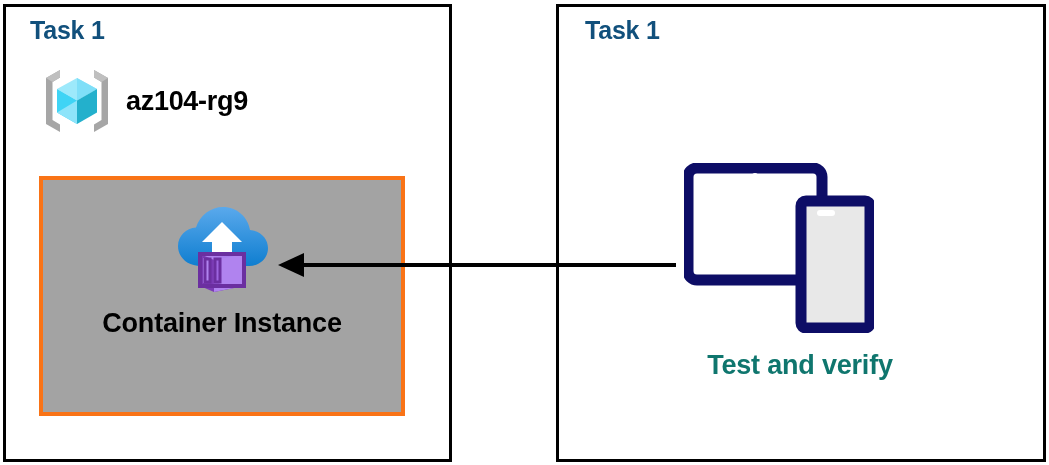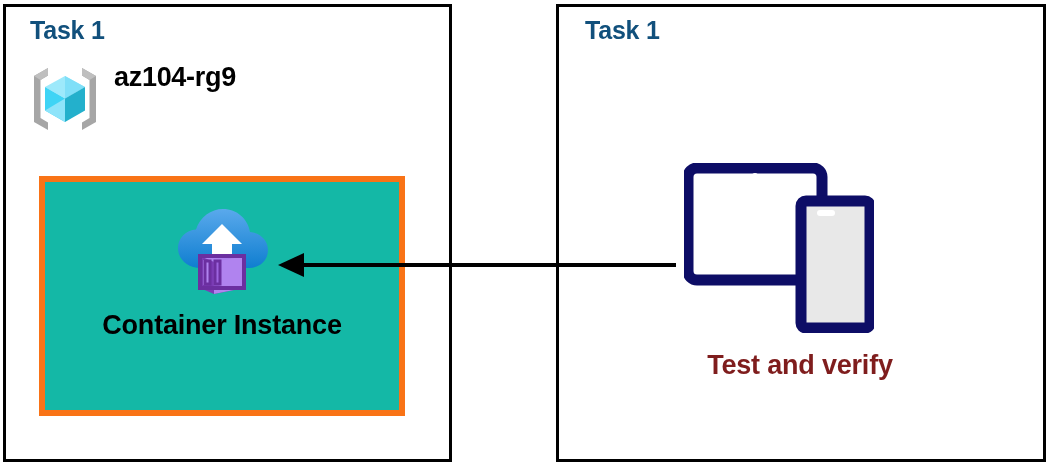--- a/index.html
+++ b/index.html
@@ -39,25 +39,26 @@
     color: #11507c;
     letter-spacing: -0.2px;
     white-space: nowrap;
   }
   #title-task1 { left: 30px;  top: 16px; }
   #title-task2 { left: 585px; top: 16px; }
 
   
   #rg-row {
     position: absolute;
-    left: 28px;
+    left: 40px;
     top: 62px;
     width: 300px;
     height: 78px;
     display: flex;
+    align-items: center;
   }
   #rg-icon {
     width: 74px;
     height: 74px;
     flex: 0 0 74px;
     display: block;
   }
   #rg-label {
     margin-left: 12px;
     font-size: 27px;
@@ -67,22 +68,22 @@
     letter-spacing: -0.3px;
   }
 
   
   #container-box {
     position: absolute;
     left: 39px;
     top: 176px;
     width: 366px;
     height: 240px;
-    background: #14b8a6;
-    border: 6px solid #f97316;
+    background: #a3a3a3;
+    border: 4px solid #f97316;
     box-sizing: border-box;
   }
   #aci-icon {
     position: absolute;
     left: 50%;
     top: 22px;
     transform: translateX(-50%);
     width: 96px;
     height: 92px;
     display: block;
@@ -109,21 +110,21 @@
     display: block;
   }
   #devices-label {
     position: absolute;
     left: 595px;
     top: 350px;
     width: 410px;
     text-align: center;
     font-size: 27px;
     font-weight: bold;
-    color: #7f1d1d;
+    color: #0f766e;
     letter-spacing: -0.2px;
   }
 
   
   #flow-arrow {
     position: absolute;
     left: 272px;
     top: 248px;
     width: 410px;
     height: 34px;

